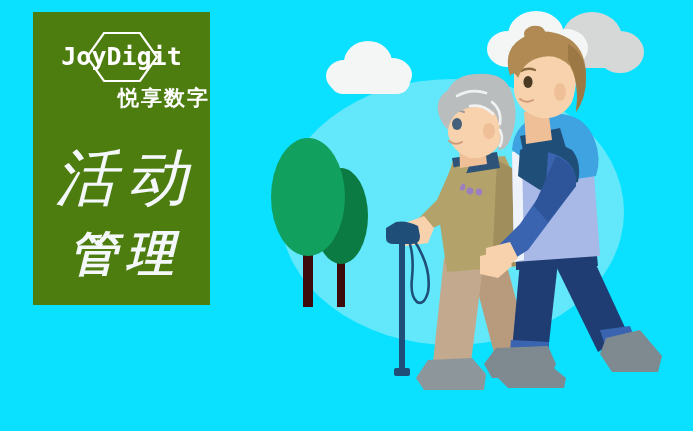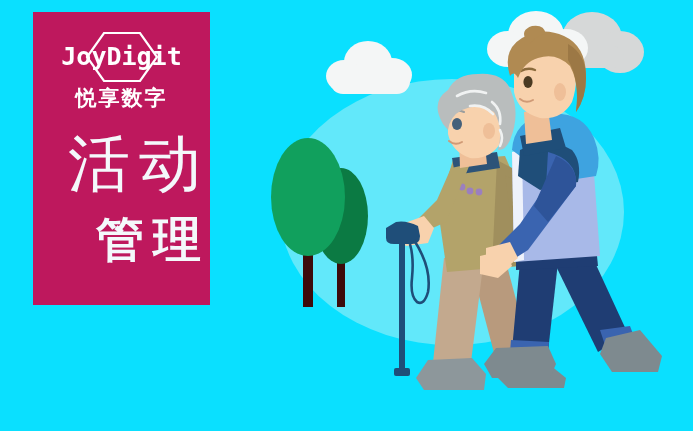--- a/index.html
+++ b/index.html
@@ -24,21 +24,21 @@
     display: block;
   }
 
   
   #info-panel {
     position: absolute;
     left: 33px;
     top: 12px;
     width: 177px;
     height: 293px;
-    background: #be185d;
+    background: #4d7c0f;
     z-index: 5;
     box-sizing: border-box;
     padding-top: 22px;
   }
   #brand-block {
     width: 100%;
     text-align: center;
     position: relative;
     height: 92px;
   }
@@ -70,26 +70,28 @@
     white-space: nowrap;
   }
   #brand-cn {
     display: block;
     margin-top: 5px;
     font-family: "DejaVu Sans", "Liberation Sans", sans-serif;
     font-weight: bold;
     font-size: 21px;
     letter-spacing: 2px;
     color: #ffffff;
-    text-align: center;
+    text-align: right;
     line-height: 26px;
   }
   #title-block {
     width: 100%;
-    text-align: right;
+    text-align: center;
+    margin-top: 14px;
+    font-style: italic;
   }
   #title-line-1 {
     display: block;
     font-family: "DejaVu Sans", "Liberation Sans", sans-serif;
     font-weight: 300;
     font-size: 62px;
     line-height: 76px;
     letter-spacing: 9px;
     text-indent: 9px;
     color: #f4f8fb;

